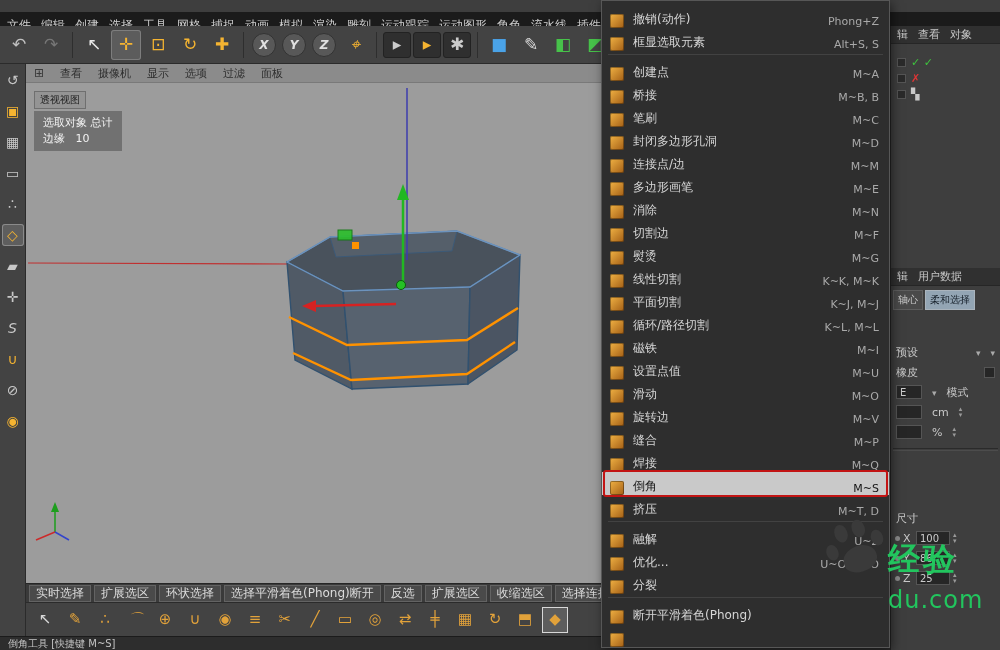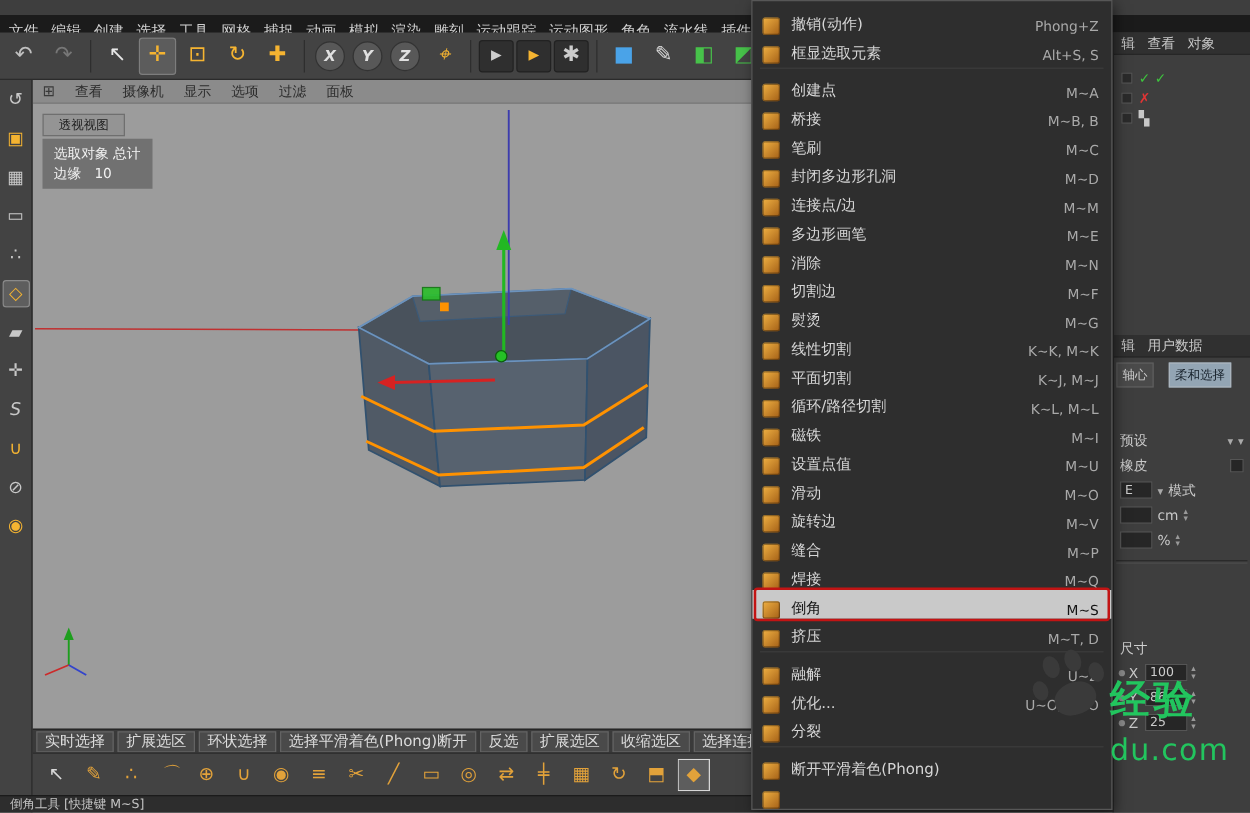--- a/index.html
+++ b/index.html
@@ -24,21 +24,21 @@
   .leftbar{position:absolute;left:0;top:64px;width:26px;height:586px;background:#434343;border-right:1px solid #2b2b2b;display:flex;flex-direction:column;align-items:center;padding-top:5px;gap:9px;z-index:5}
   .lb-btn{width:22px;height:22px;display:flex;align-items:center;justify-content:center;border-radius:3px;flex:none}
   .lb-btn .glyph{font-size:14px;color:#c8c8c8;line-height:1}
   .lb-btn.active{background:#5e5e5e;box-shadow:inset 0 0 0 1px #8a8a8a}
   .brand{position:absolute;left:6px;bottom:12px;color:#9b9b9b;font-size:9px;letter-spacing:1px;writing-mode:vertical-rl;transform:rotate(180deg)}
 
   
   .viewport{position:absolute;left:26px;top:64px;width:864px;height:519px;background:#9c9c9c;overflow:hidden}
   .vp-menu{position:absolute;left:0;top:0;width:100%;height:19px;background:#8b8b8b;border-bottom:1px solid #797979;display:flex;align-items:center;gap:16px;padding:0 8px;font-size:11px;color:#2d2d2d;z-index:3}
   .vp-menu .grid-ic::before{content:"⊞";font-size:12px;color:#3a3a3a}
-  .vp-label{position:absolute;left:8px;top:27px;background:#949494;border:1px solid #6f6f6f;color:#1f1f1f;font-size:10px;padding:1px 12px;z-index:3}
+  .vp-label{position:absolute;left:8px;top:27px;background:#949494;border:1px solid #6f6f6f;color:#1f1f1f;font-size:10px;padding:1px 5px;z-index:3}
   .vp-info{position:absolute;left:8px;top:47px;background:rgba(70,70,70,.5);color:#f2f2f2;font-size:11px;padding:4px 9px;line-height:16px;z-index:3}
   svg.scene{position:absolute;left:0;top:0;width:864px;height:519px}
 
   
   .selbar{position:absolute;left:26px;top:583px;width:864px;height:19px;background:#3a3a3a;border-top:1px solid #262626;display:flex;align-items:center;gap:3px;padding:0 3px;overflow:hidden}
   .sel-btn{background:#4a4a4a;border:1px solid #636363;color:#dcdcdc;font-size:12px;line-height:14px;height:17px;padding:0 6px;white-space:nowrap;flex:none}
 
   
   .botbar{position:absolute;left:26px;top:602px;width:864px;height:34px;background:#434343;border-top:1px solid #2b2b2b;display:flex;align-items:center;gap:4px;padding:0 6px;overflow:hidden}
   .bb-btn{width:26px;height:26px;display:flex;align-items:center;justify-content:center;flex:none}
@@ -61,25 +61,25 @@
 
   
   .rp{position:absolute;left:890px;top:26px;width:110px;height:624px;background:#3e3e3e;border-left:1px solid #242424;font-size:11px;color:#c8c8c8;overflow:hidden;z-index:10}
   .rp-strip{height:18px;background:#303030;border-bottom:1px solid #262626;display:flex;gap:10px;align-items:center;padding:0 6px;white-space:nowrap}
   .rp-strip span{flex:none}
   .rp-rows{padding:10px 6px 0 6px}
   .om-row{height:16px;display:flex;align-items:center;gap:3px}
   .om-row .glyph{font-size:11px;line-height:1}
   .om-sq{width:9px;height:9px;background:#2a2a2a;border:1px solid #555;margin-right:2px}
   .rp-am{position:absolute;left:0;top:242px;width:100%}
-  .rp-tabs{display:flex;gap:12px;padding:4px 2px}
+  .rp-tabs{display:flex;gap:2px;padding:4px 2px}
   .rp-tab{background:#4a4a4a;border:1px solid #5e5e5e;color:#ccc;font-size:10px;padding:2px 4px;white-space:nowrap;flex:none}
   .rp-tab.active{background:#93a5b4;border-color:#aab4bd;color:#16202a}
   .rp-fields{margin-top:28px}
-  .rp-field{display:flex;align-items:center;gap:4px;padding:3px 5px;height:20px}
+  .rp-field{display:flex;align-items:center;gap:10px;padding:3px 5px;height:20px}
   .rp-label{white-space:nowrap}
   .rp-input{background:#262626;border:1px solid #555;color:#ccc;font-size:10px;height:14px;min-width:26px;padding:0 3px;display:inline-flex;align-items:center;overflow:hidden}
   .rp-check{width:11px;height:11px;background:#262626;border:1px solid #555}
   .caret::before{content:"▾";color:#aaa;font-size:9px}
   .step{display:flex;flex-direction:column;line-height:6px}
   .step i{font-style:normal;font-size:7px;color:#999}
   .step .up::before{content:"▴"}
   .step .dn::before{content:"▾"}
   .rp-sep{height:3px;border-top:1px solid #2a2a2a;border-bottom:1px solid #4c4c4c;margin:6px 2px}
   .size-head{padding:2px 5px;margin-top:58px;color:#cfcfcf}

